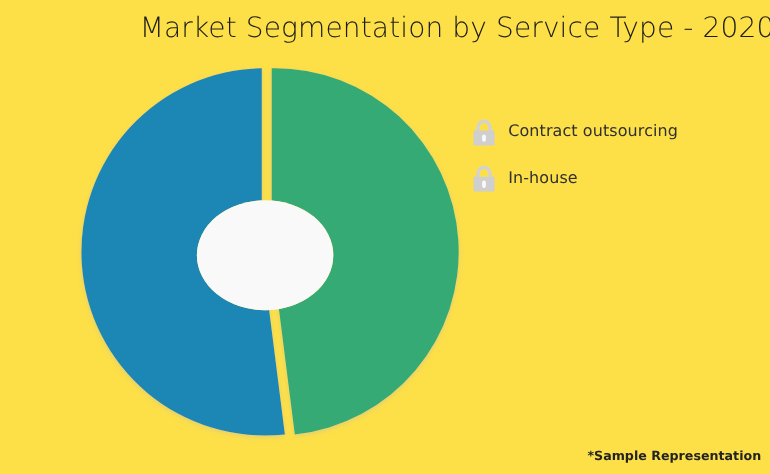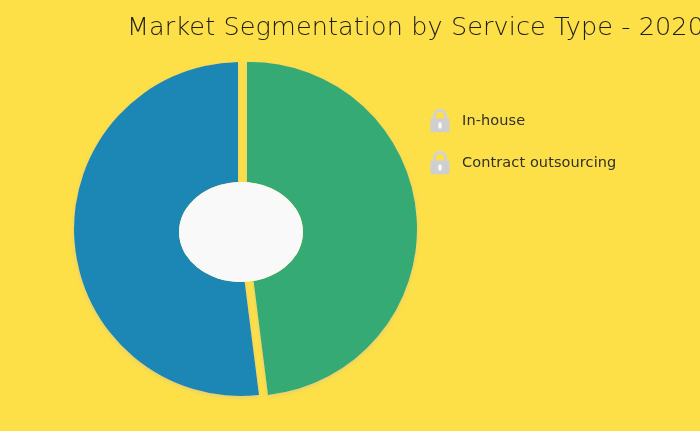--- a/index.html
+++ b/index.html
@@ -120,28 +120,29 @@
   </div>
 
   <div id="legend">
 
     <div class="legend-row">
       <svg class="lock-icon" viewBox="0 0 26 27">
         <path d="M7.6 12 V8.6 a5.4 5.4 0 0 1 10.8 0 V12" fill="none" stroke="#d2d2d2" stroke-width="3.1"></path>
         <rect x="3.4" y="11.6" width="19.2" height="13.6" rx="1.1" fill="#cfcfcf"></rect>
         <rect x="11.3" y="15.2" width="3.4" height="6.6" rx="1.7" fill="#fafafa"></rect>
       </svg>
-      <span class="legend-label">In-house</span>
+      <span class="legend-label">Contract outsourcing</span>
     </div>
 
     <div class="legend-row">
       <svg class="lock-icon" viewBox="0 0 26 27">
         <path d="M7.6 12 V8.6 a5.4 5.4 0 0 1 10.8 0 V12" fill="none" stroke="#d2d2d2" stroke-width="3.1"></path>
         <rect x="3.4" y="11.6" width="19.2" height="13.6" rx="1.1" fill="#cfcfcf"></rect>
         <rect x="11.3" y="15.2" width="3.4" height="6.6" rx="1.7" fill="#fafafa"></rect>
       </svg>
-      <span class="legend-label">Contract outsourcing</span>
+      <span class="legend-label">In-house</span>
     </div>
 
   </div>
 
+  <div id="footnote">*Sample Representation</div>
 
 </div>
 
 </body></html>

